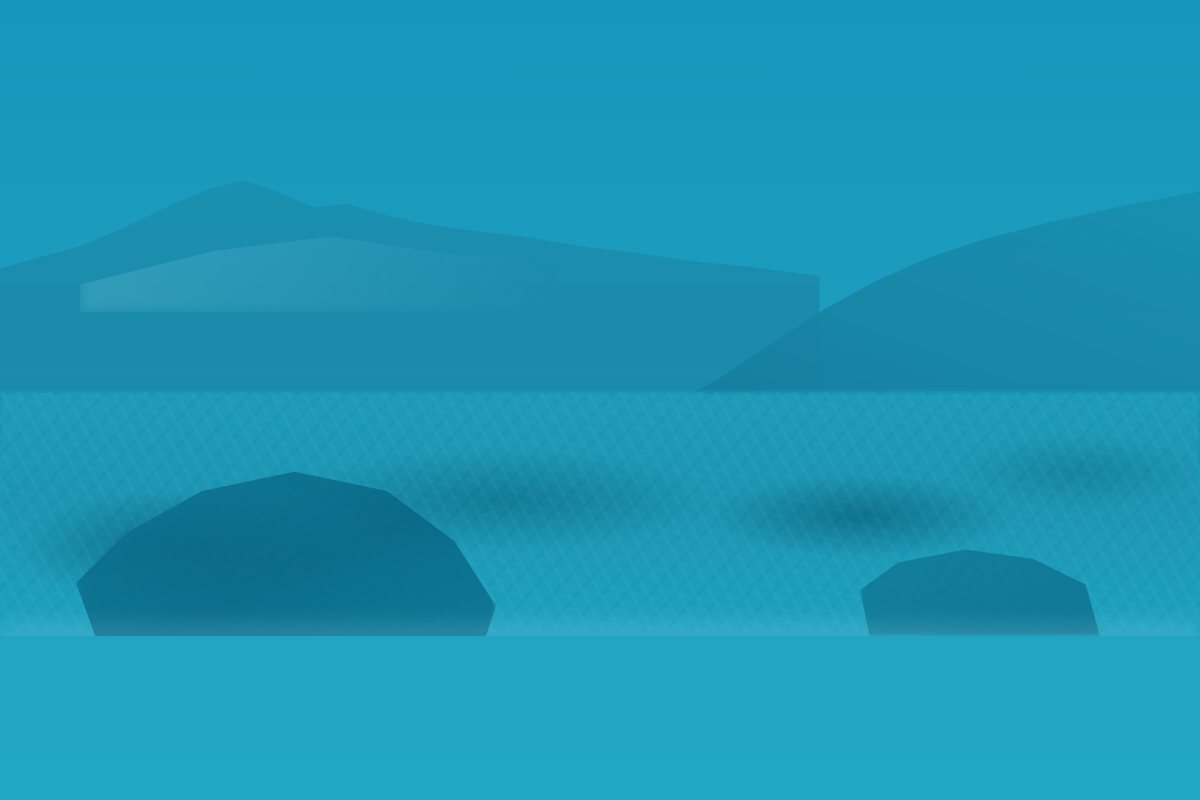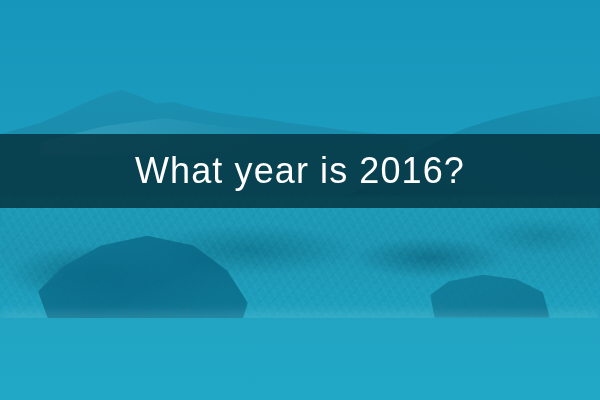--- a/index.html
+++ b/index.html
@@ -182,17 +182,14 @@
     <div class="rock-texture"></div>
     <div class="boulder"></div>
     <div class="boulder-2"></div>
 
     <div class="water-sheen"></div>
     <div class="water"></div>
 
     <div class="tint"></div>
   </div>
 
-  <div class="band">
-    <div class="band-title">What year is 2016?</div>
-  </div>
 
 </div>
 
 </body></html>

